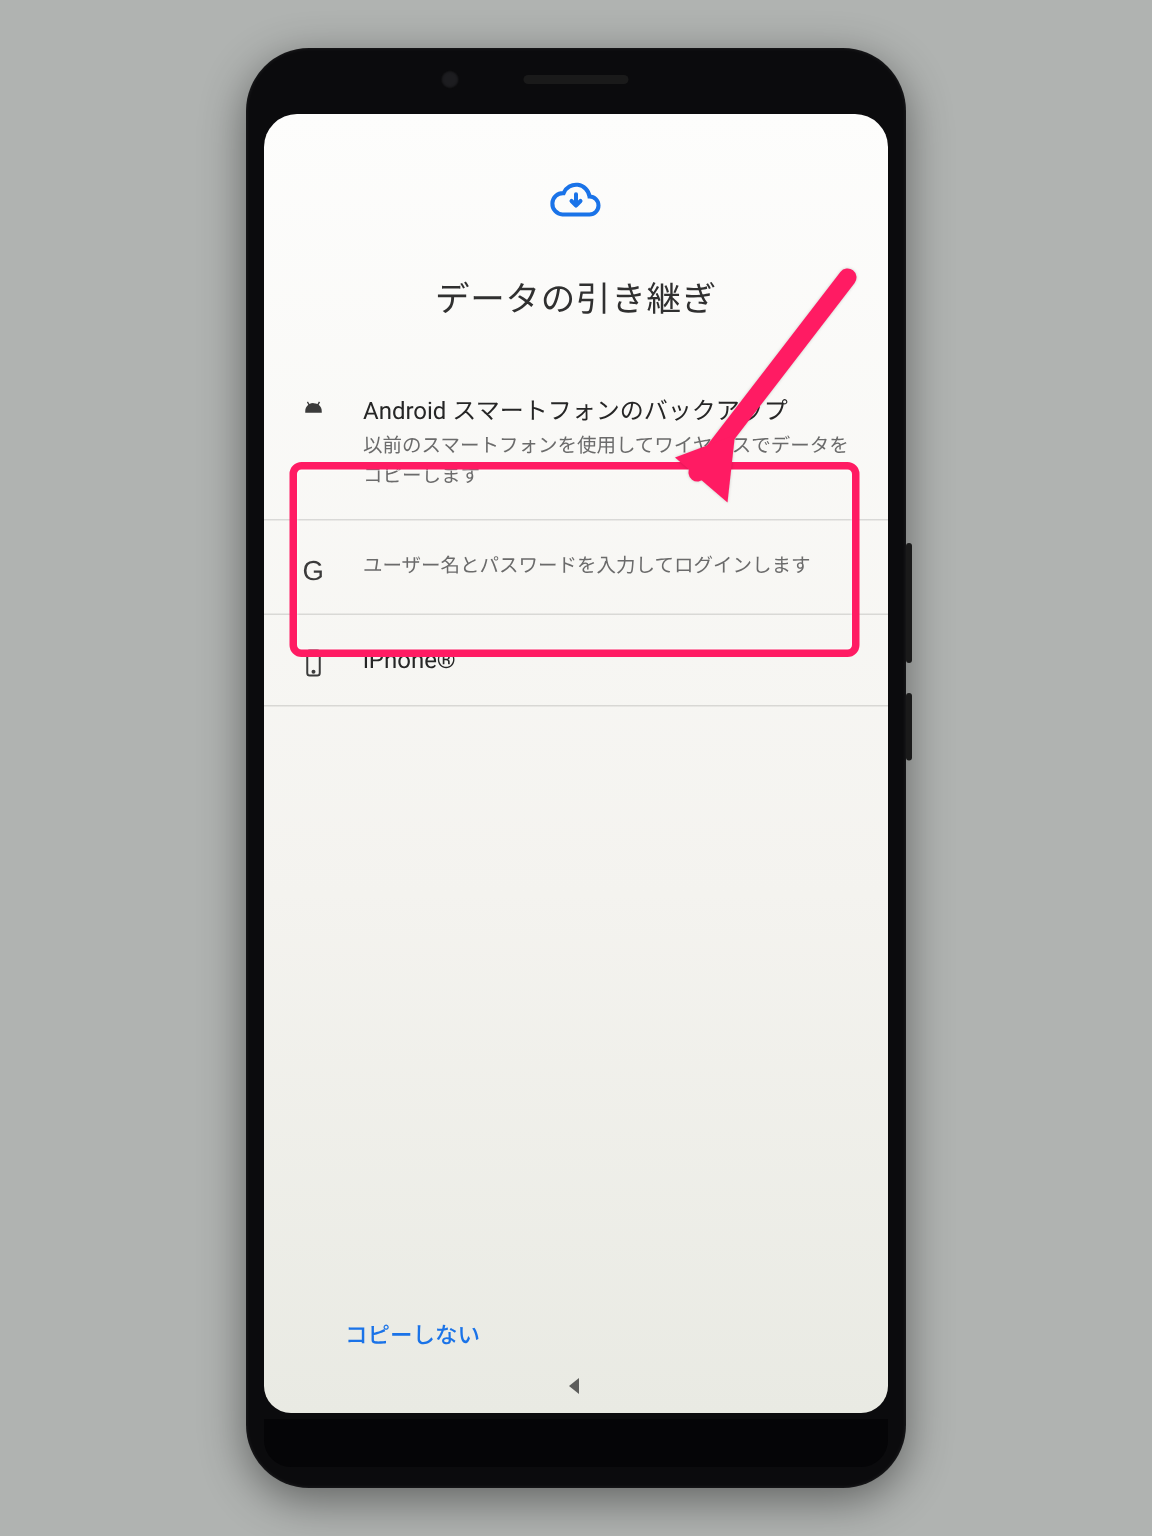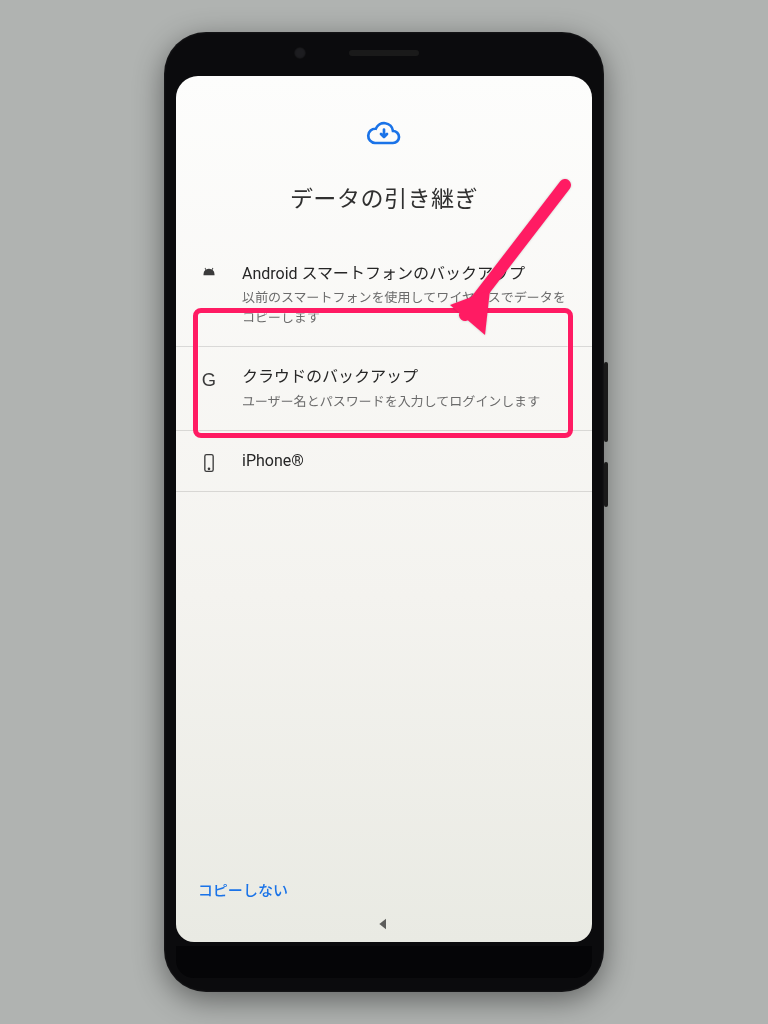--- a/index.html
+++ b/index.html
@@ -54,21 +54,21 @@
       padding: 18px 20px 18px 20px;
       border-bottom: 1px solid rgba(0,0,0,.12);
       text-align:left;
     }
     .row:last-of-type { border-bottom:1px solid rgba(0,0,0,.12);}
     .row .icon { width:26px; flex:0 0 26px; margin-top:4px; display:flex; justify-content:center;}
     .row .txt { flex:1;}
     .row .t1 { font-size:16px; color:#262626; line-height:1.45; font-weight:400;}
     .row .t2 { font-size:13px; color:#6b6b6b; line-height:1.55; margin-top:3px;}
     .footer { margin-top:auto; padding: 18px 22px 30px;}
-    .footer .link { color:#1a73e8; font-size:15px; font-weight:500;}
+    .footer .link { color:#1a73e8; font-size:15px; font-weight:500;margin-left:32px;}
     .highlight-box {
       position:absolute; border: 5px solid #ff1b63; border-radius:8px;
       box-shadow: 0 0 0 1px rgba(255,255,255,.4) inset;
     }
     .arrow-annot { position:absolute; }
     .arrow-annot svg { filter: drop-shadow(0 0 1px rgba(0,0,0,.2));}
     .navbar { position:absolute; bottom:56px; left:0; right:0; text-align:center; color:#444; font-size:16px; pointer-events:none;}
     .navbar svg { opacity:.8;}
   </style>
 </head>
@@ -107,21 +107,20 @@
           </div>
         </div>
 
         <div class="row">
           <div class="icon">
             <svg viewBox="0 0 24 24" width="22" height="22">
                 <text x="4" y="19" font-family="Arial" font-size="20" font-weight="500" fill="#3b3b3b">G</text>
               </svg>
           </div>
           <div class="txt">
-            <div class="t1">クラウドのバックアップ</div>
             <div class="t2">ユーザー名とパスワードを入力してログインします</div>
           </div>
         </div>
 
         <div class="row">
           <div class="icon">
             <svg viewBox="0 0 24 24" width="20" height="20" fill="none" stroke="#3b3b3b" stroke-width="1.6">
               <rect x="7" y="2" width="10" height="20" rx="2"></rect>
               <circle cx="12" cy="19" r="0.8" fill="#3b3b3b"></circle>
             </svg>

